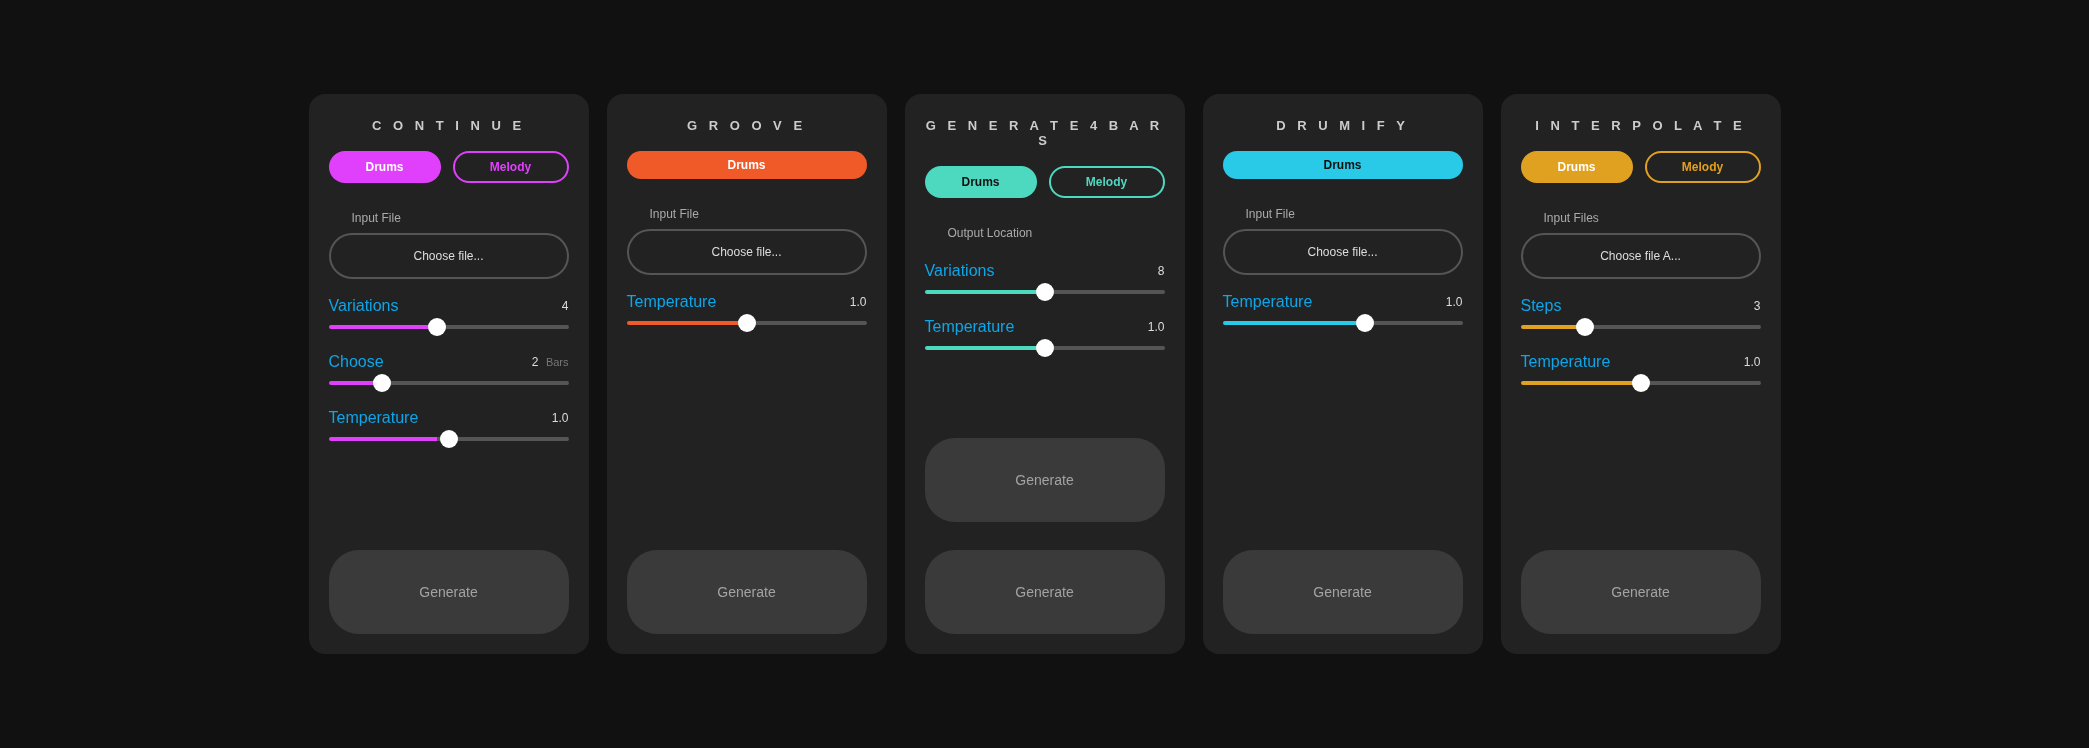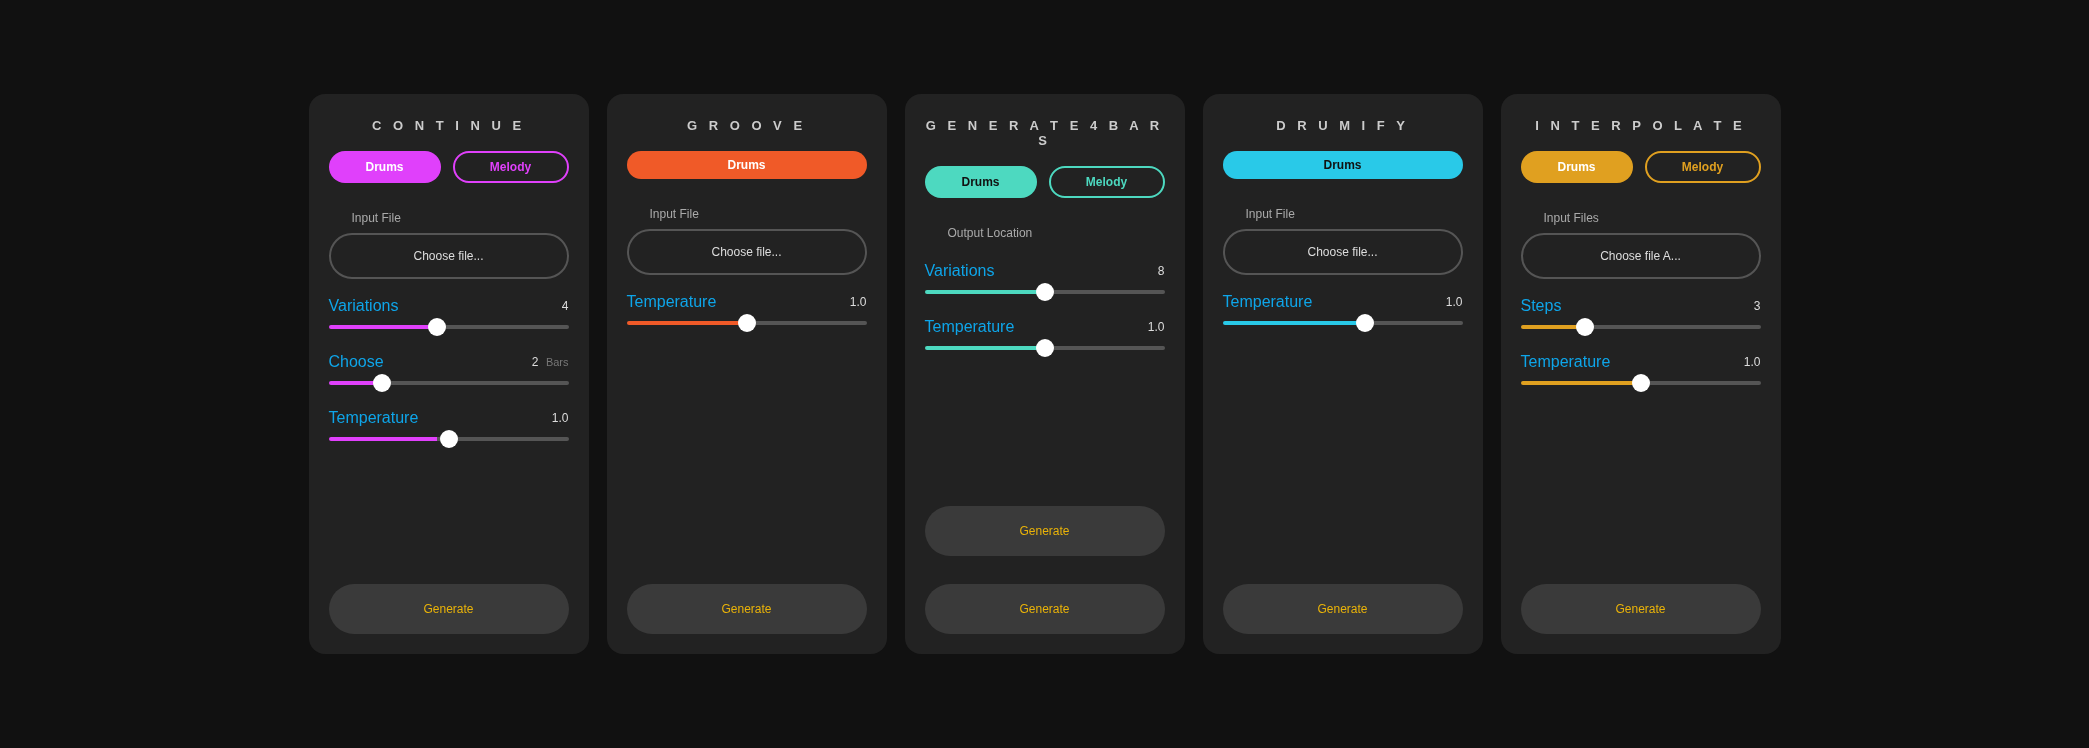--- a/index.html
+++ b/index.html
@@ -131,23 +131,23 @@
     .slider-teal { background: linear-gradient(to right, #4dd9c0 0%, #4dd9c0 50%, #555 50%, #555 100%); }
     .slider-teal-white { background: linear-gradient(to right, #4dd9c0 0%, #4dd9c0 50%, #555 50%, #555 100%); }
     .slider-cyan { background: linear-gradient(to right, #29c9e8 0%, #29c9e8 60%, #555 60%, #555 100%); }
     .slider-gold { background: linear-gradient(to right, #e0a020 0%, #e0a020 25%, #555 25%, #555 100%); }
     .slider-gold-temp { background: linear-gradient(to right, #e0a020 0%, #e0a020 50%, #555 50%, #555 100%); }
     .generate-btn {
       width: 100%;
       background: #3a3a3a;
       border: none;
       border-radius: 30px;
-      color: #eab308;
-      padding: 18px 10px;
-      font-size: 12px;
+      color: #a3a3a3;
+      padding: 34px 10px;
+      font-size: 14px;
       cursor: pointer;
       margin-top: auto;
     }
     .spacer { flex: 1; }
     .panel-bottom {
       margin-top: 20px;
     }
   </style>
 </head>
 <body>

